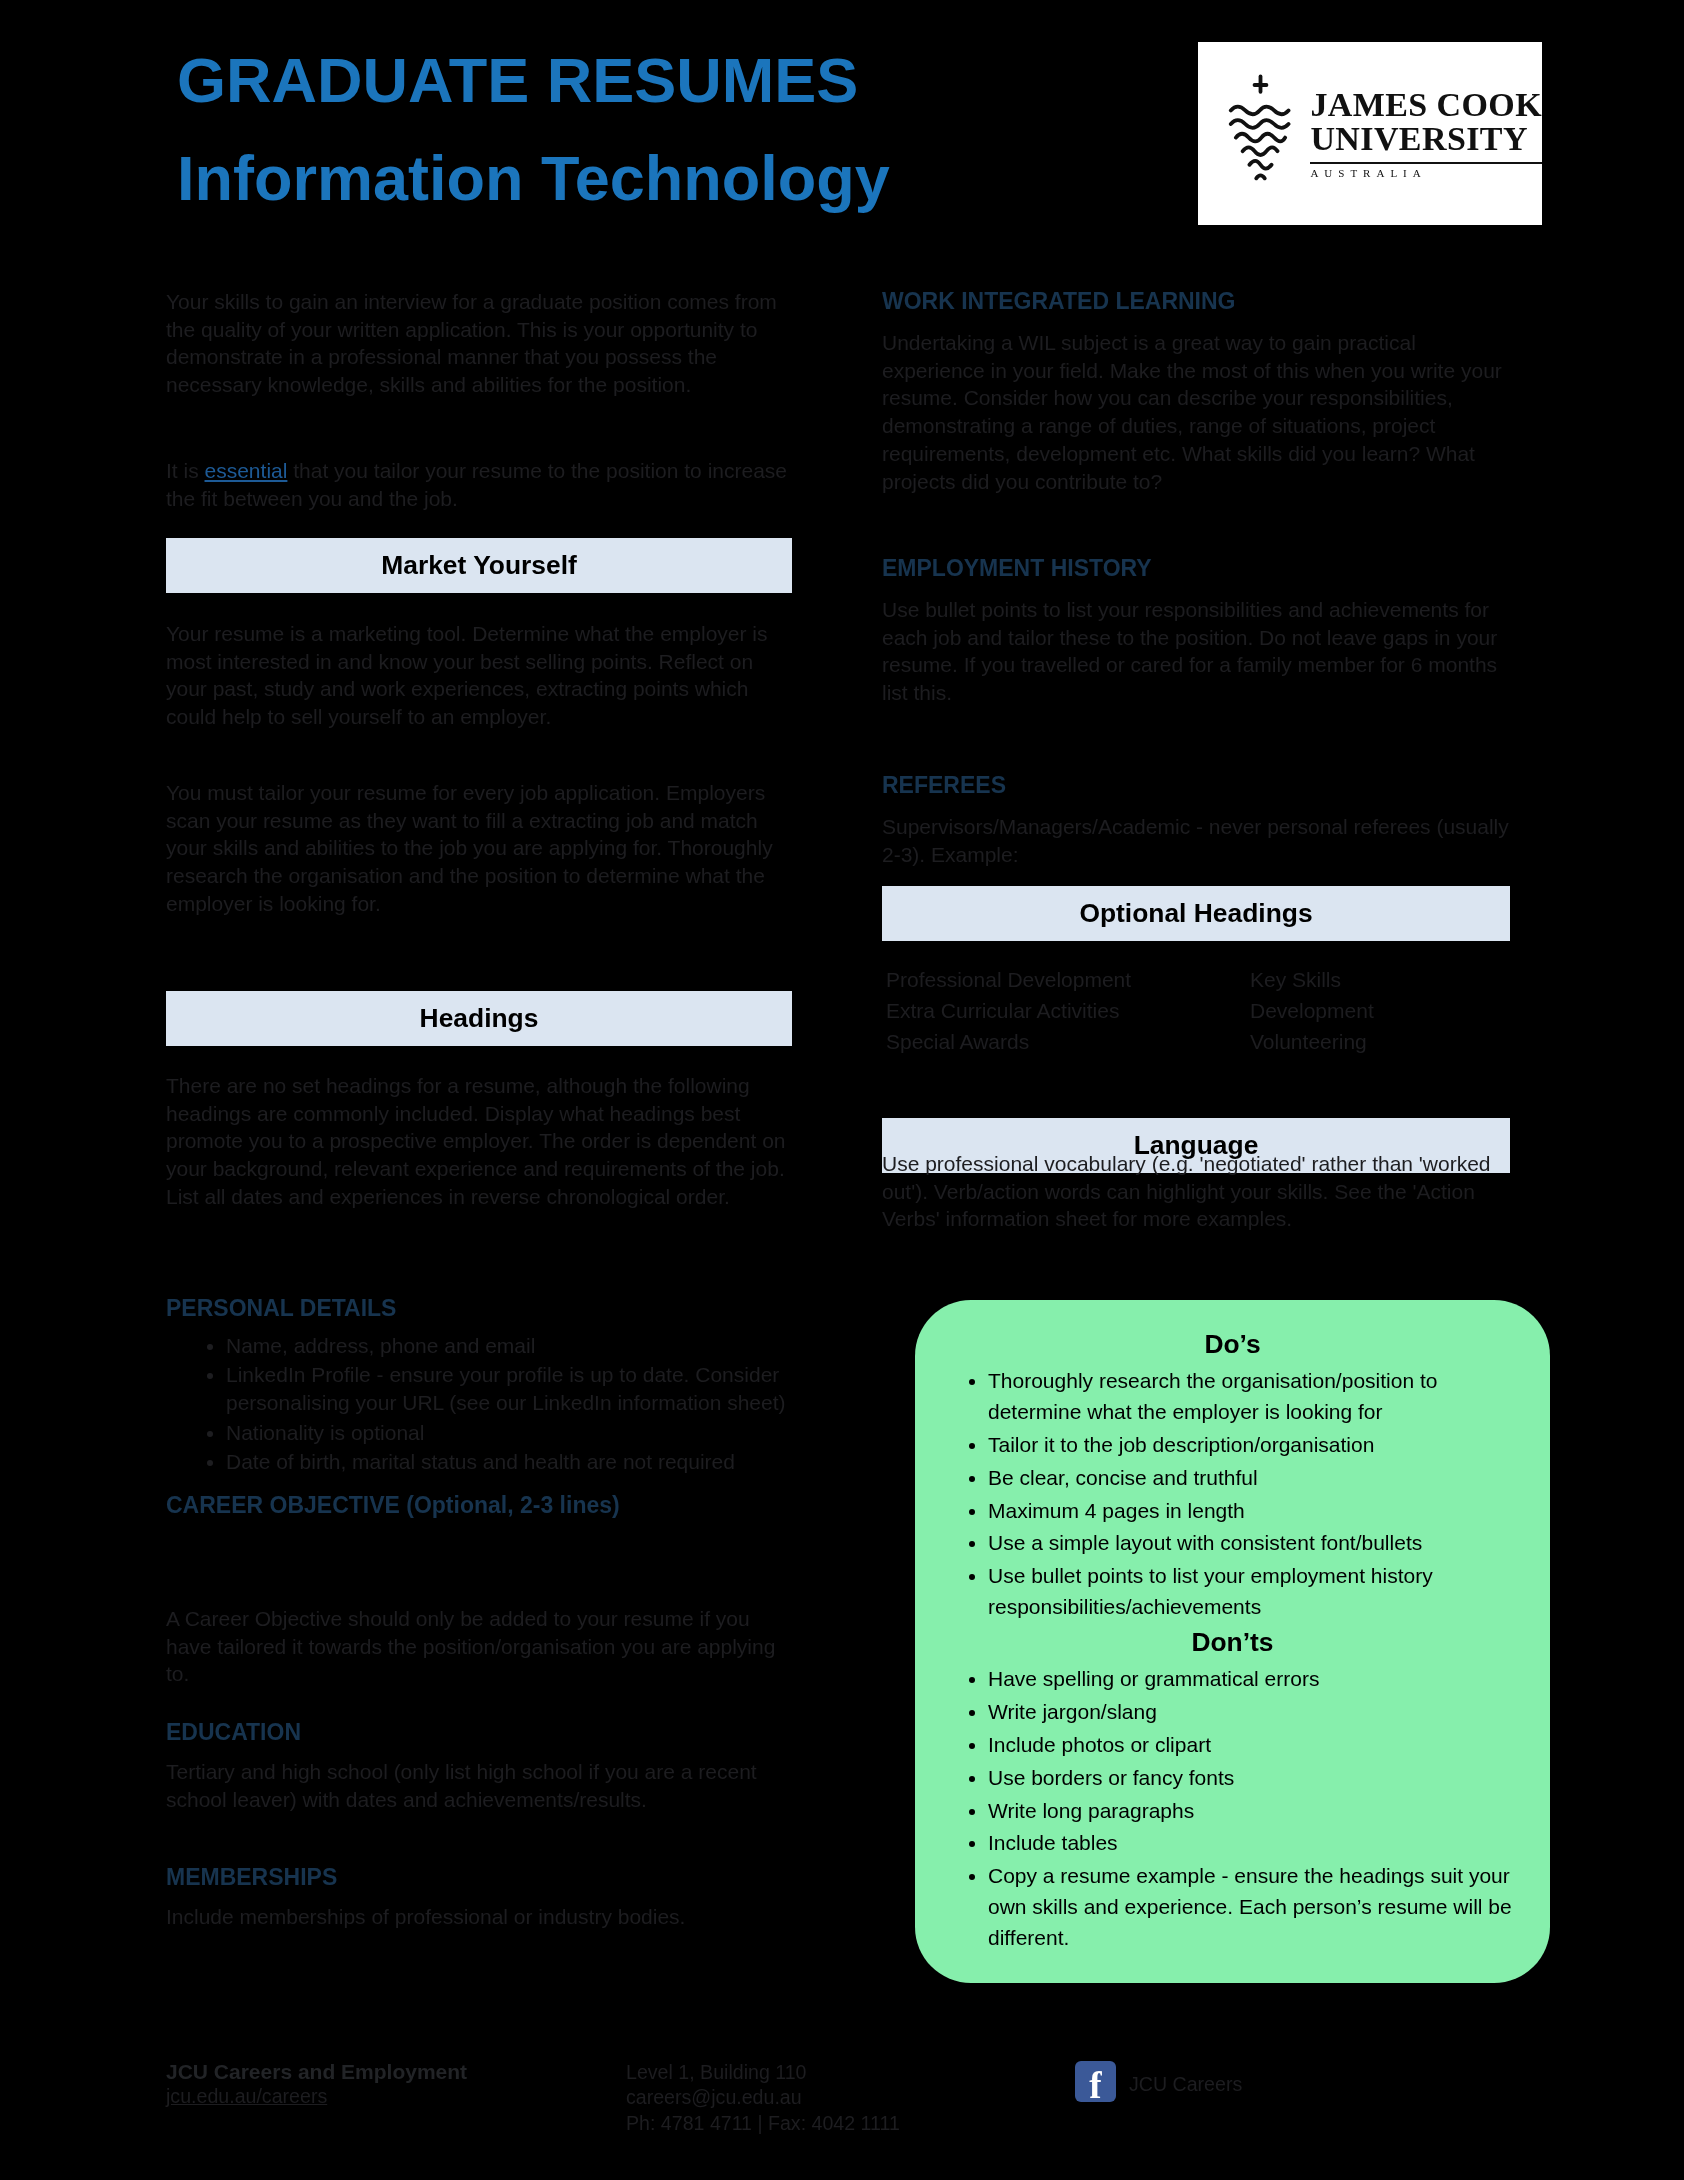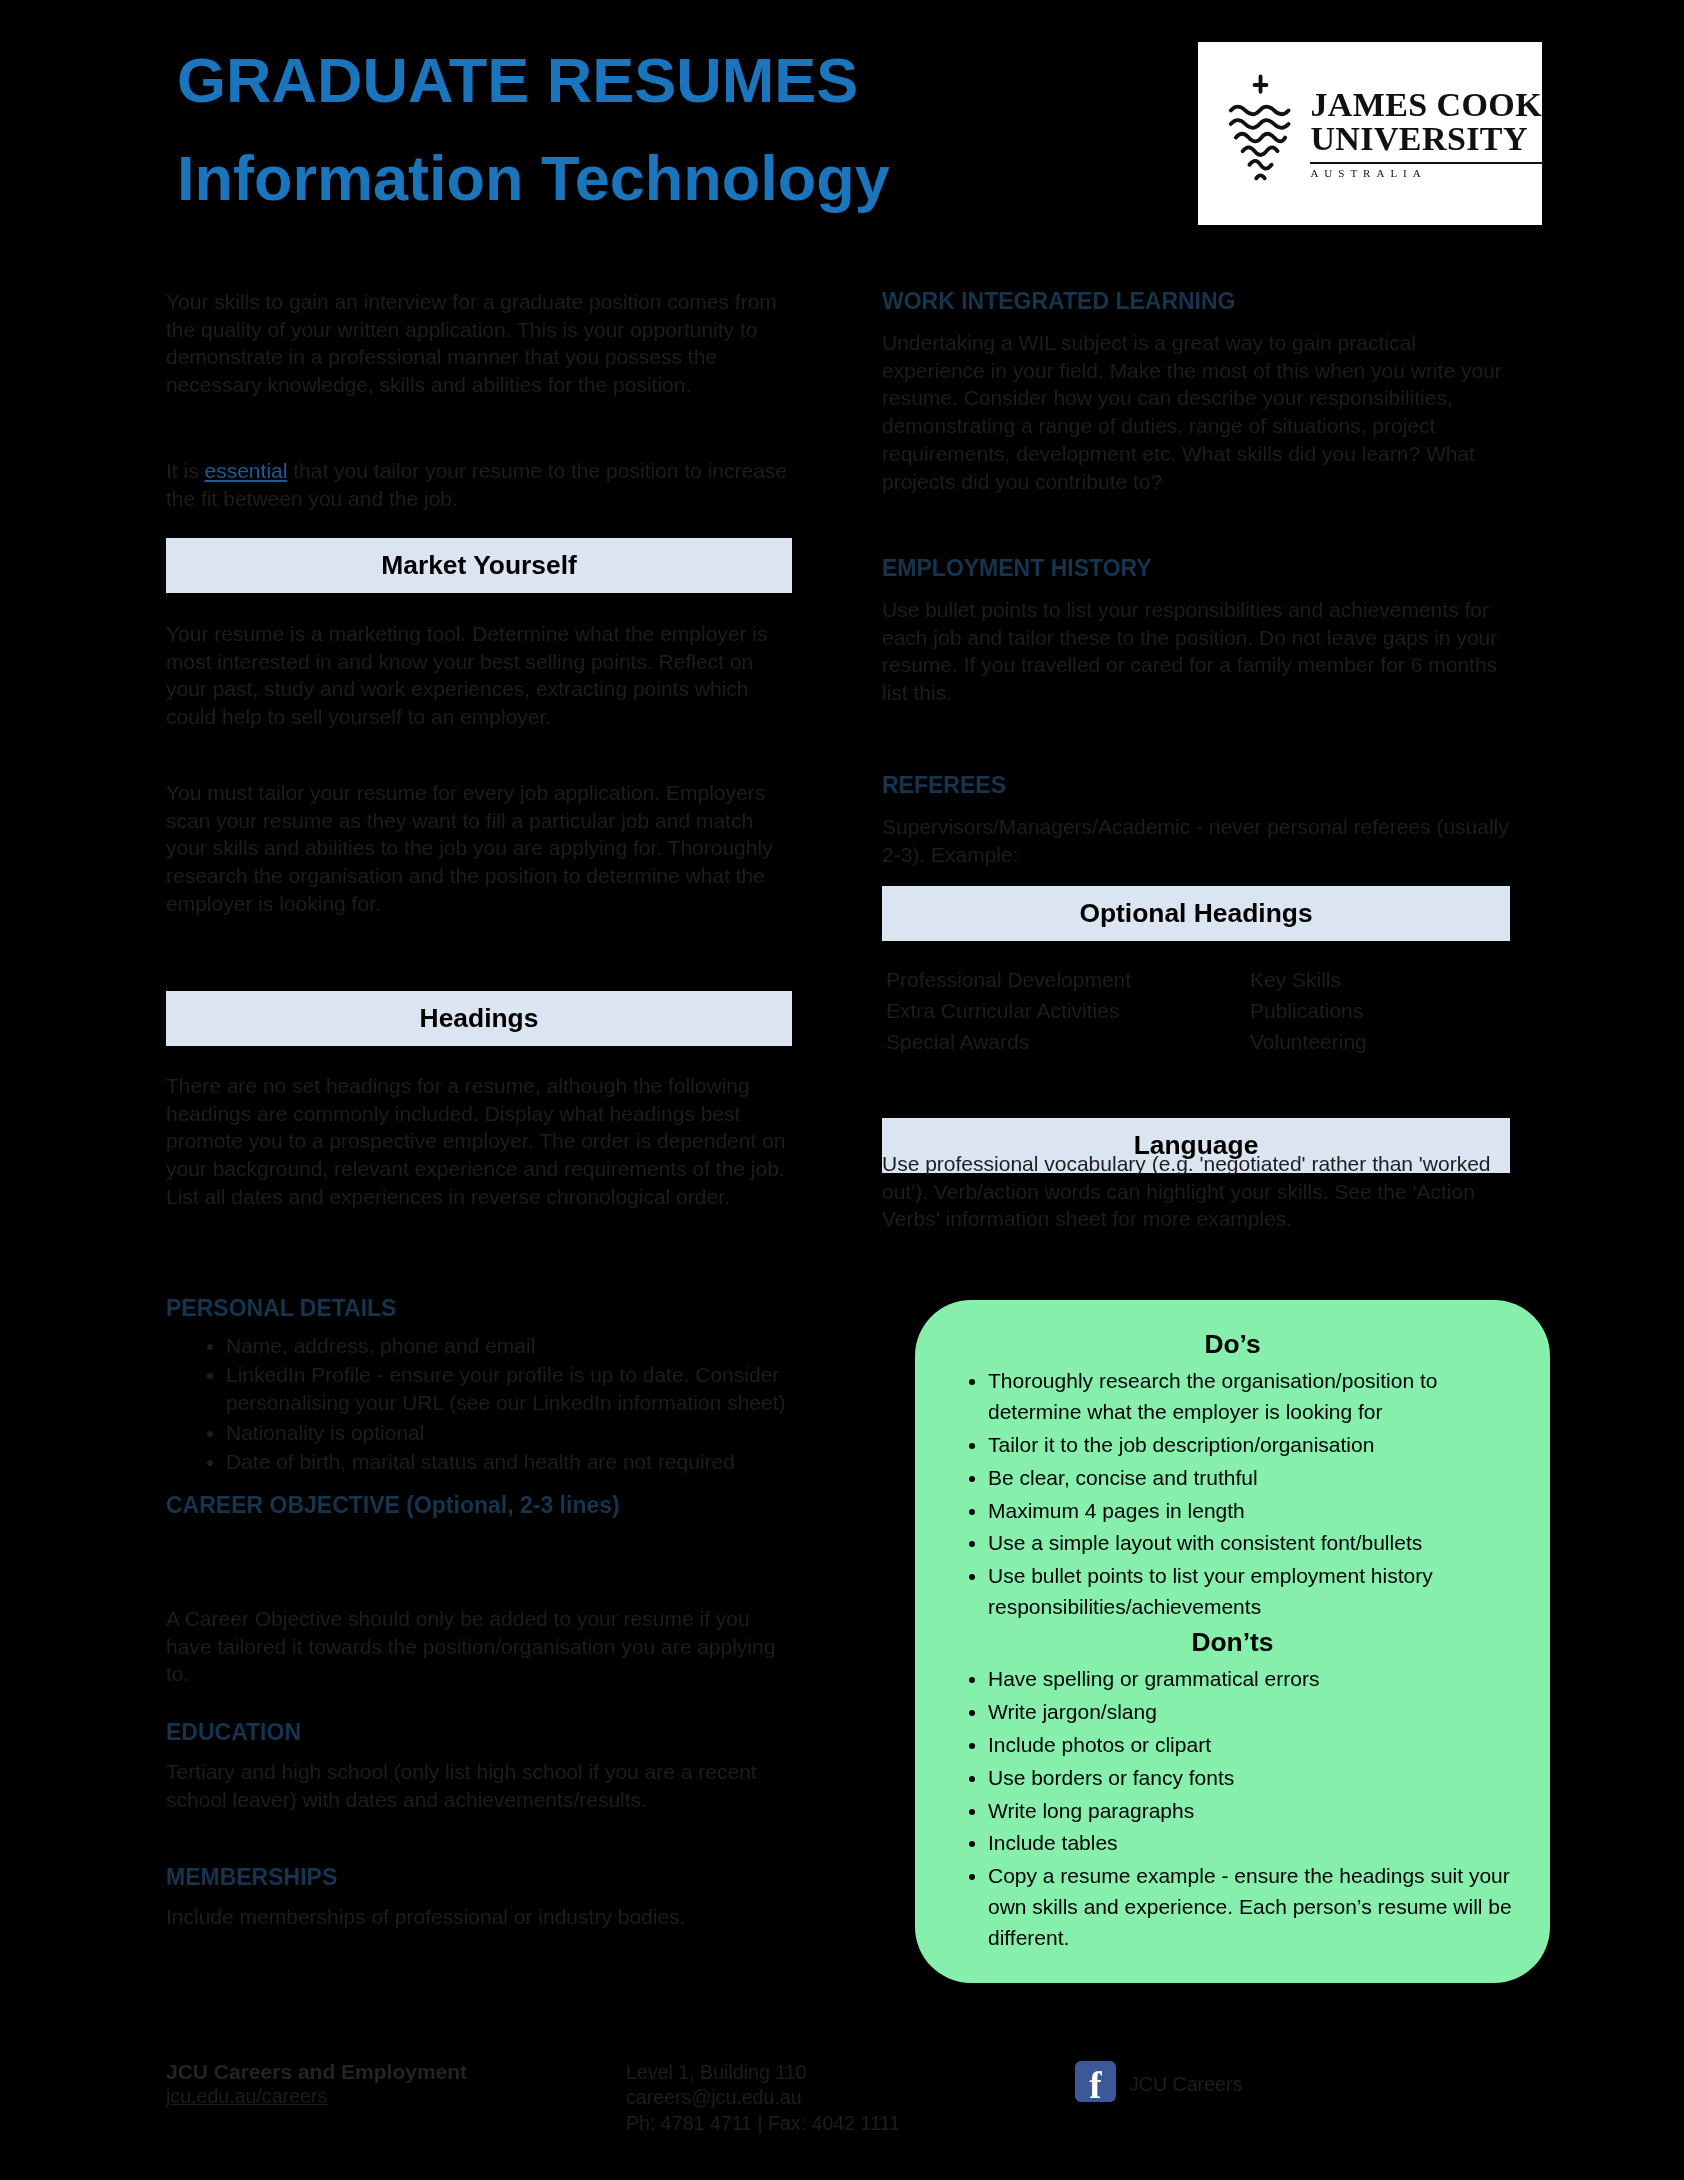--- a/index.html
+++ b/index.html
@@ -97,21 +97,21 @@
 
   <div class="abs col-left faint" style="top:288px">Your skills to gain an interview for a graduate position comes from the quality of your written application. This is your opportunity to demonstrate in a professional manner that you possess the necessary knowledge, skills and abilities for the position.</div>
 
   <div class="abs col-left faint" style="top:457px">
     <span>It is </span><span class="faint-link">essential</span><span> that you tailor your resume to the position to increase the fit between you and the job.</span>
   </div>
 
   <div class="abs col-left bar" style="top:538px">Market Yourself</div>
 
   <div class="abs col-left faint" style="top:620px">Your resume is a marketing tool. Determine what the employer is most interested in and know your best selling points. Reflect on your past, study and work experiences, extracting points which could help to sell yourself to an employer.</div>
-  <div class="abs col-left faint" style="top:779px">You must tailor your resume for every job application. Employers scan your resume as they want to fill a particular job and match your skills and abilities to the job you are applying for. Thoroughly research the organisation and the position to determine what the employer is looking for.</div>
+  <div class="abs col-left faint" style="top:779px">You must tailor your resume for every job application. Employers scan your resume as they want to fill a extracting job and match your skills and abilities to the job you are applying for. Thoroughly research the organisation and the position to determine what the employer is looking for.</div>
 
   <div class="abs col-left bar" style="top:991px">Headings</div>
 
   <div class="abs col-left faint" style="top:1072px">There are no set headings for a resume, although the following headings are commonly included. Display what headings best promote you to a prospective employer. The order is dependent on your background, relevant experience and requirements of the job. List all dates and experiences in reverse chronological order.</div>
 
   <div class="abs col-left faint-h" style="top:1295px">PERSONAL DETAILS</div>
   <ul class="abs col-left faint faint-list" style="top:1332px">
       <li>Name, address, phone and email</li>
       <li>LinkedIn Profile - ensure your profile is up to date. Consider personalising your URL (see our LinkedIn information sheet)</li>
       <li>Nationality is optional</li>
@@ -138,21 +138,21 @@
 
   <div class="abs col-right bar" style="top:886px">Optional Headings</div>
 
   <ul class="abs plain-list faint" style="left:886px; top:966px; width:341px">
       <li>Professional Development</li>
       <li>Extra Curricular Activities</li>
       <li>Special Awards</li>
     </ul>
   <ul class="abs plain-list faint" style="left:1250px; top:966px; width:256px">
       <li>Key Skills</li>
-      <li>Publications</li>
+      <li>Development</li>
       <li>Volunteering</li>
     </ul>
 
   <div class="abs col-right bar" style="top:1118px">Language</div>
   <div class="abs col-right faint" style="top:1150px">Use professional vocabulary (e.g. 'negotiated' rather than 'worked out'). Verb/action words can highlight your skills. See the 'Action Verbs' information sheet for more examples.</div>
 
   <div class="abs dd-box">
     <div class="dd-head">Do’s</div>
     <ul>
         <li>Thoroughly research the organisation/position to determine what the employer is looking for</li>

